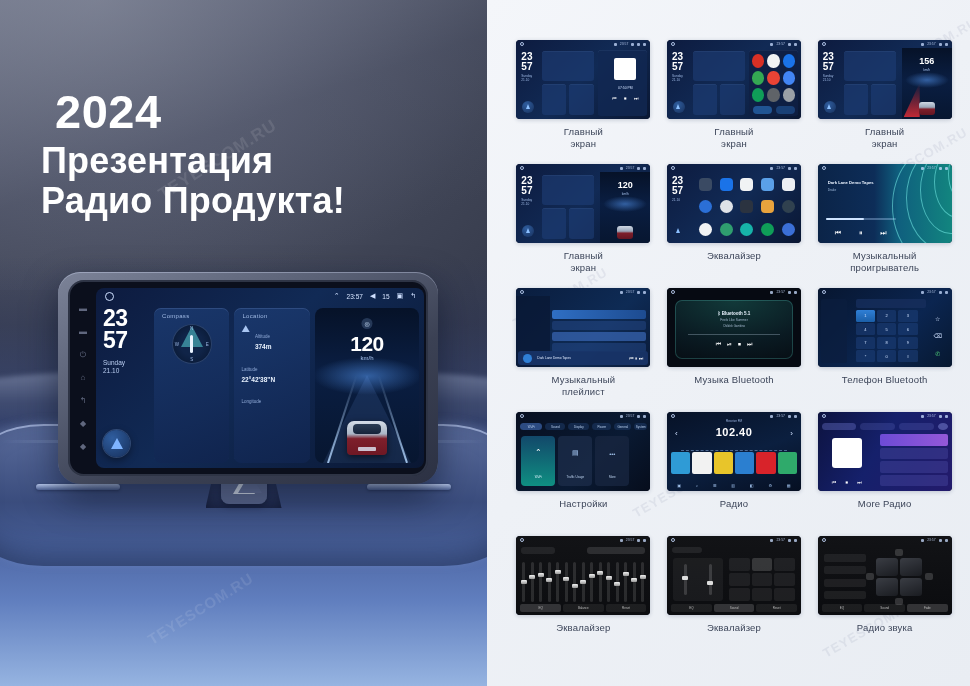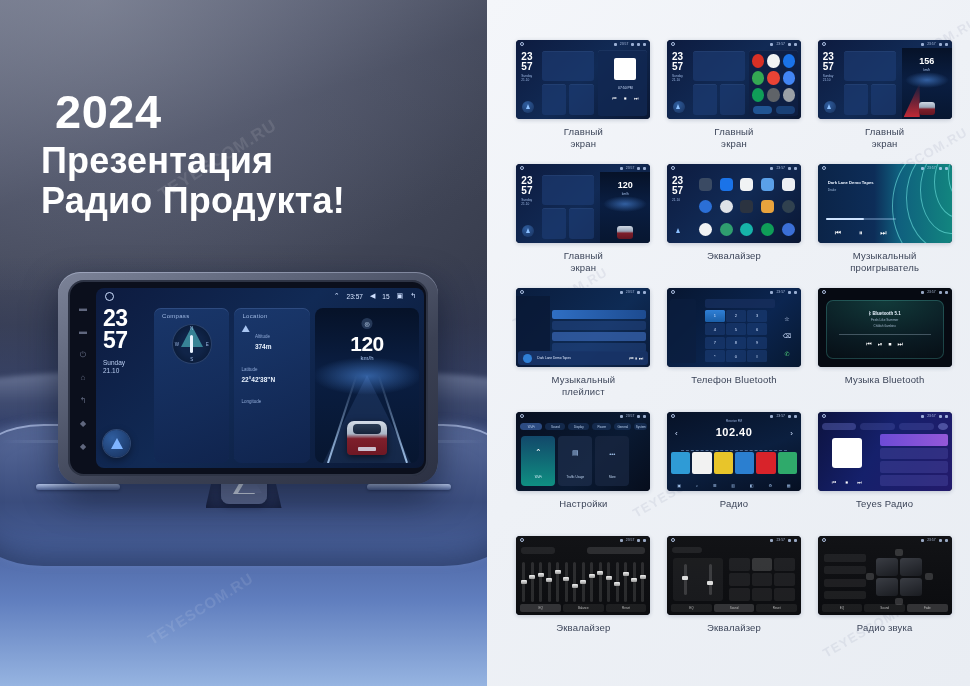--- a/index.html
+++ b/index.html
@@ -641,20 +641,51 @@
             <span style="color:#dfeaff;font-size:3.2px">Dark Lane Demo Tapes</span>
             <span style="margin-left:auto;color:#fff;font-size:5px">⏮ ⏸ ⏭</span>
           </div>
         </div>
         <div class="cap">Музыкальный
 плейлист</div>
       </div>
 
       <div class="cell">
         <div class="thumb">
+          <div class="t-bt"></div>
+          <div class="t-bar">
+              <span class="t-home"></span>
+            <span class="t-right">
+                <span class="t-dot"></span>
+                <span class="t-txt">23:57</span>
+                <span class="t-dot"></span>
+                <span class="t-dot"></span>
+              </span>
+            </div>
+          <div class="t-bt-card">
+            <div class="t-bt-t">
+              <span>ᛒ</span>
+              <span>Bluetooth 5.1</span>
+            </div>
+            <div class="t-bt-s">Feels Like Summer</div>
+            <div class="t-bt-s" style="font-size:2.8px">Childish Gambino</div>
+            <div style="width:78%;height:1.2px;background:rgba(200,220,240,.3);margin-top:4px"></div>
+            <div class="t-bt-ctrl">
+              <span>⏮</span>
+                <span>⏯</span>
+                <span>⏹</span>
+                <span>⏭</span>
+            </div>
+          </div>
+        </div>
+        <div class="cap">Музыка Bluetooth</div>
+      </div>
+
+      <div class="cell">
+        <div class="thumb">
           <div class="t-dial"></div>
           <div class="t-bar">
               <span class="t-home"></span>
             <span class="t-right">
                 <span class="t-dot"></span>
                 <span class="t-txt">23:57</span>
                 <span class="t-dot"></span>
                 <span class="t-dot"></span>
               </span>
             </div>
@@ -678,51 +709,20 @@
             <span>☆</span>
               <span>⌫</span>
               <span style="color:#4fd07a">✆</span>
           </div>
         </div>
         <div class="cap">Телефон Bluetooth</div>
       </div>
 
       <div class="cell">
         <div class="thumb">
-          <div class="t-bt"></div>
-          <div class="t-bar">
-              <span class="t-home"></span>
-            <span class="t-right">
-                <span class="t-dot"></span>
-                <span class="t-txt">23:57</span>
-                <span class="t-dot"></span>
-                <span class="t-dot"></span>
-              </span>
-            </div>
-          <div class="t-bt-card">
-            <div class="t-bt-t">
-              <span>ᛒ</span>
-              <span>Bluetooth 5.1</span>
-            </div>
-            <div class="t-bt-s">Feels Like Summer</div>
-            <div class="t-bt-s" style="font-size:2.8px">Childish Gambino</div>
-            <div style="width:78%;height:1.2px;background:rgba(200,220,240,.3);margin-top:4px"></div>
-            <div class="t-bt-ctrl">
-              <span>⏮</span>
-                <span>⏯</span>
-                <span>⏹</span>
-                <span>⏭</span>
-            </div>
-          </div>
-        </div>
-        <div class="cap">Музыка Bluetooth</div>
-      </div>
-
-      <div class="cell">
-        <div class="thumb">
           <div class="t-set"></div>
           <div class="t-bar">
               <span class="t-home"></span>
             <span class="t-right">
                 <span class="t-dot"></span>
                 <span class="t-txt">23:57</span>
                 <span class="t-dot"></span>
                 <span class="t-dot"></span>
               </span>
             </div>
@@ -810,21 +810,21 @@
               <span>⏹</span>
               <span>⏭</span>
             </div>
           <div class="t-teyes-list">
             <span class="t-teyes-item act"></span>
             <span class="t-teyes-item"></span>
             <span class="t-teyes-item"></span>
             <span class="t-teyes-item"></span>
           </div>
         </div>
-        <div class="cap">Teyes Радио</div>
+        <div class="cap">More Радио</div>
       </div>
 
       <div class="cell">
         <div class="thumb">
           <div class="t-eq"></div>
           <div class="t-bar">
               <span class="t-home"></span>
             <span class="t-right">
                 <span class="t-dot"></span>
                 <span class="t-txt">23:57</span>

